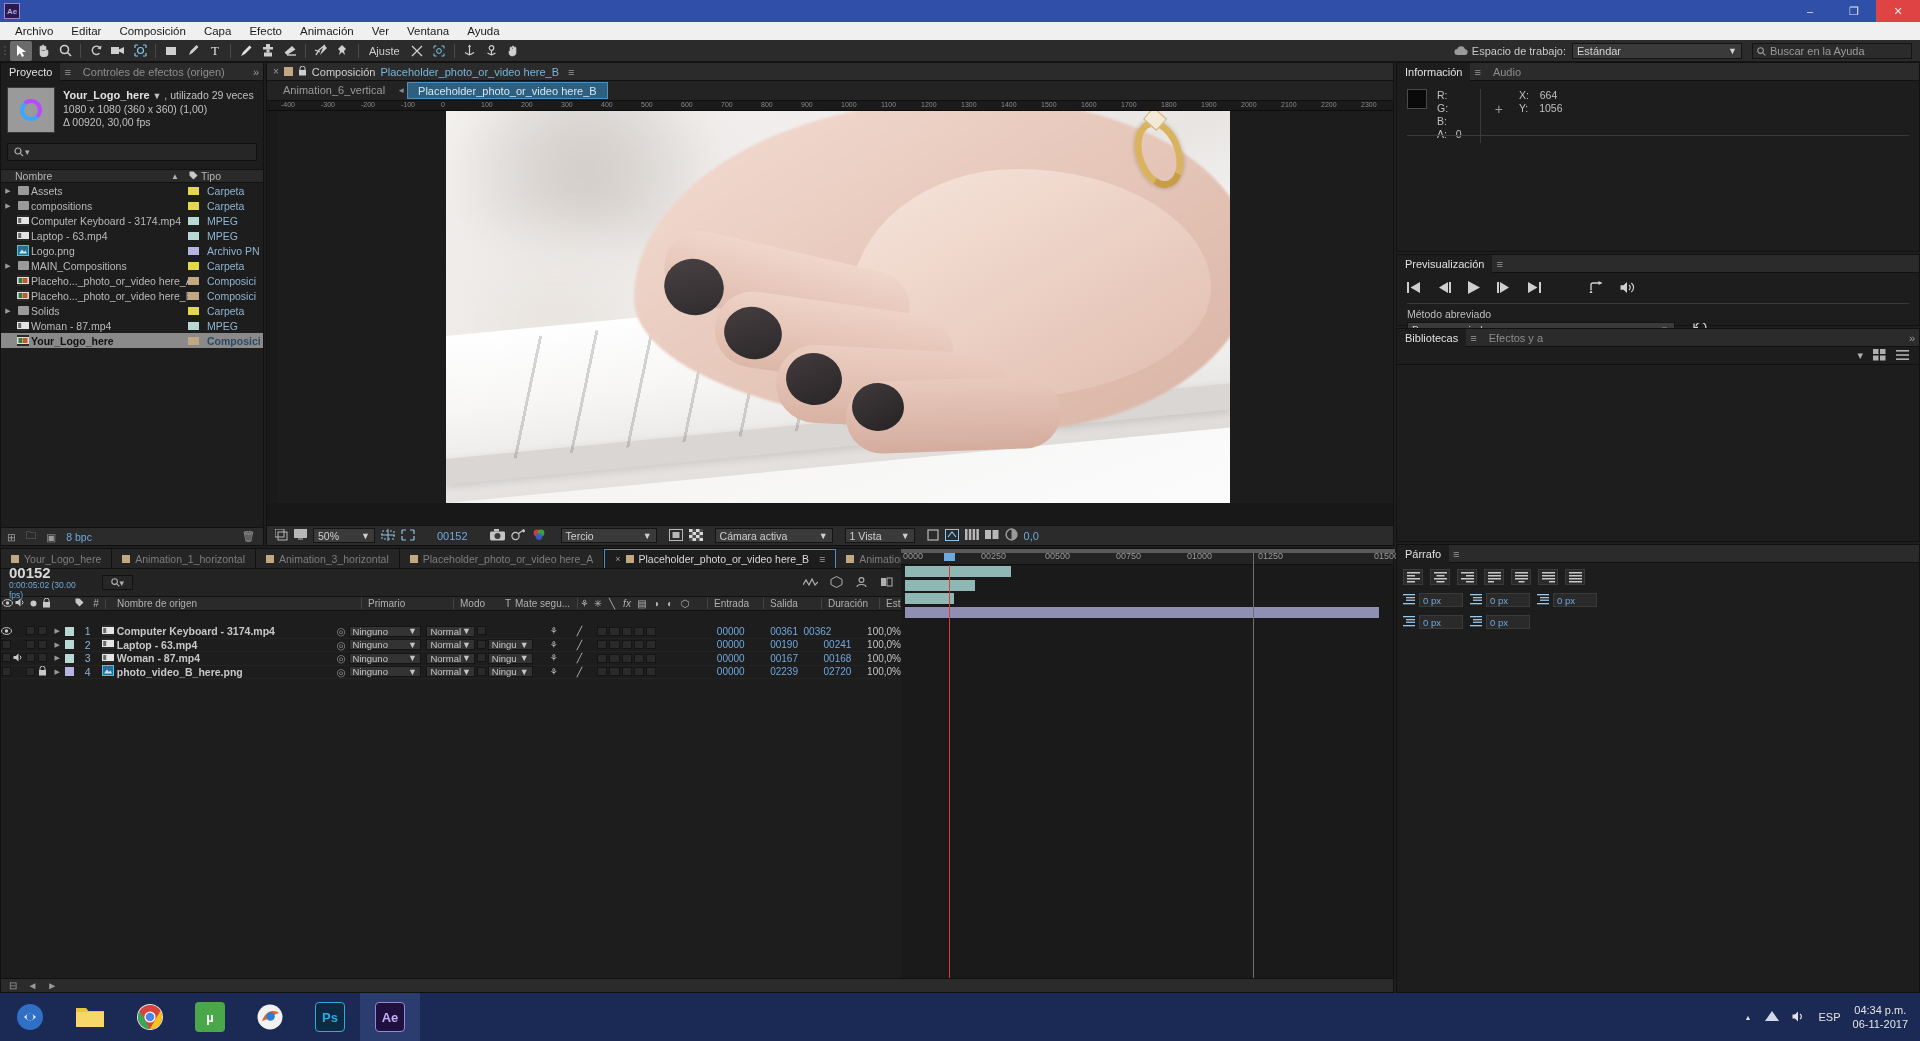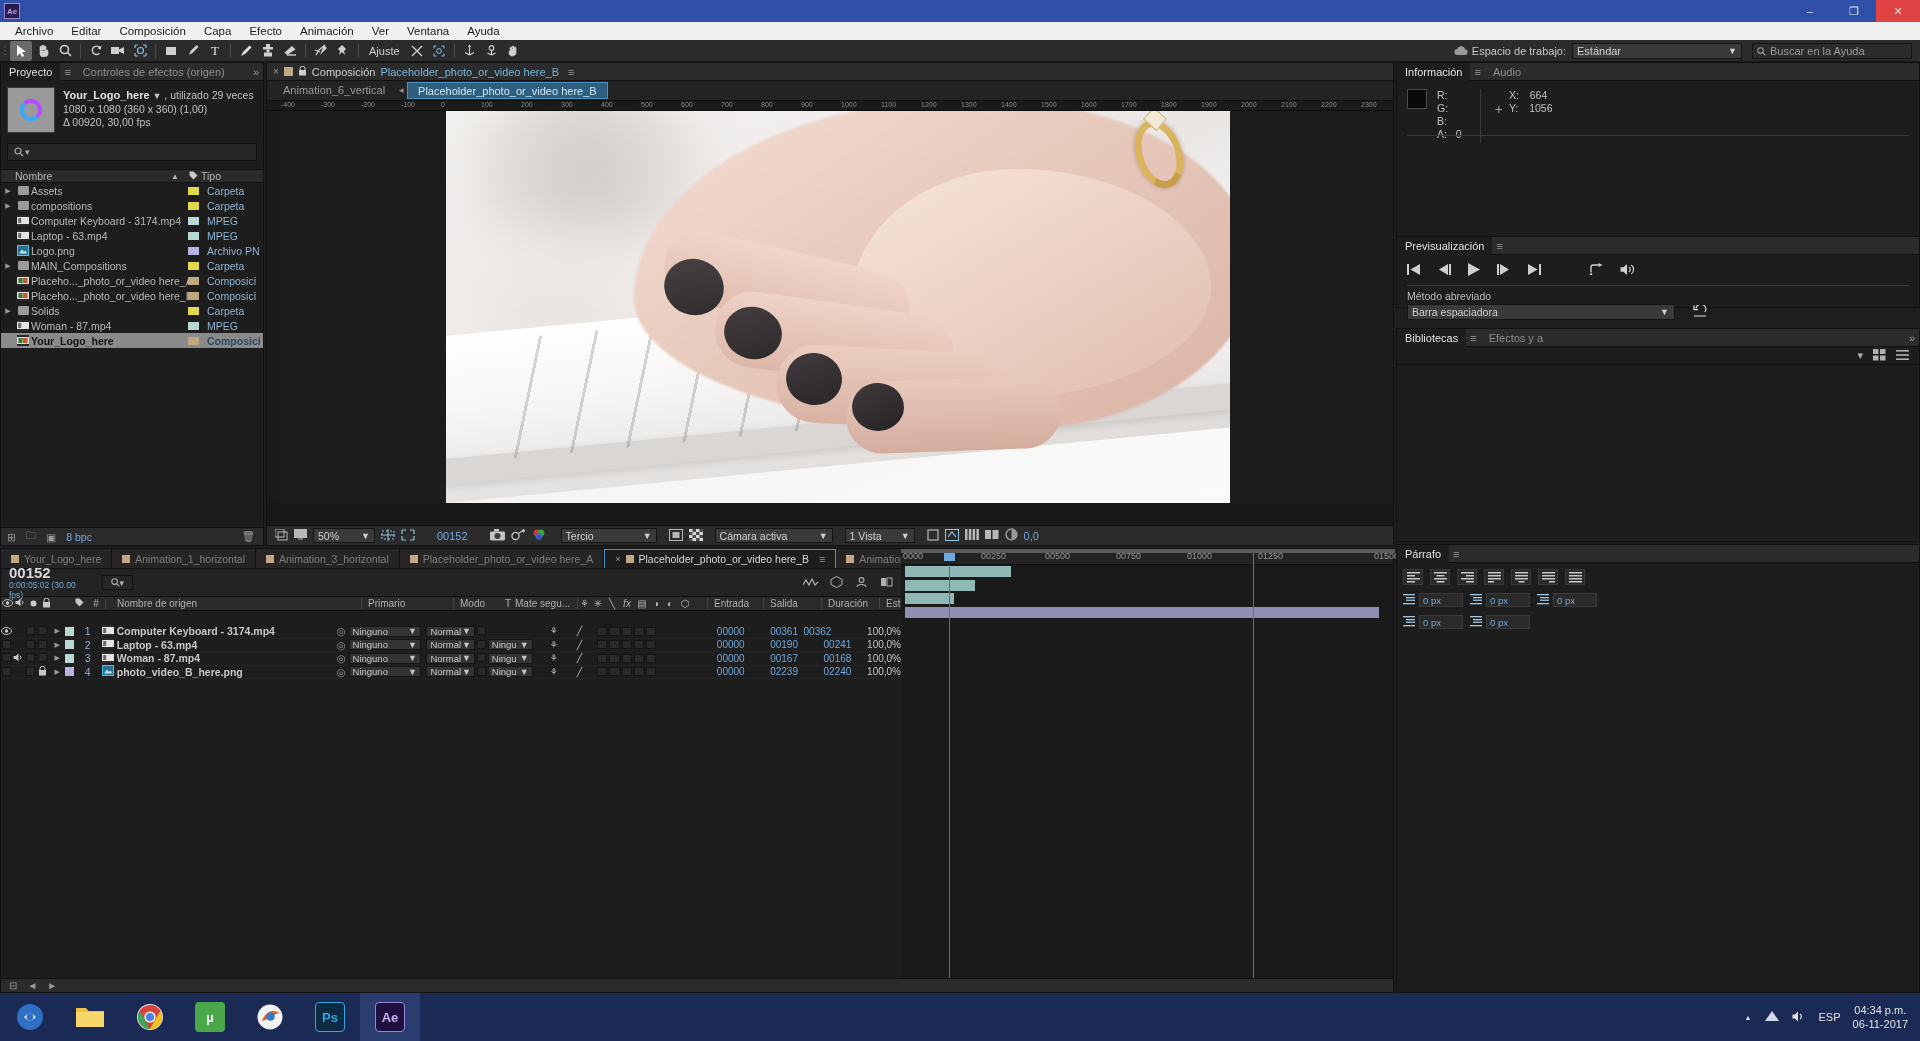--- a/index.html
+++ b/index.html
@@ -134,21 +134,21 @@
   .bar { position:absolute; height:11px; }
   .playhead { position:absolute; top:0; bottom:0; width:1px; background:#e03b3b; }
   .ph-cap { position:absolute; width:11px; height:11px; background:#6fa8dc; }
 
   
   #info { left:1396px; top:62px; width:524px; height:190px; }
   .info-body { display:flex; padding:8px 10px; font-size:10.5px; color:#c0c0c0; }
   .color-chip { width:20px; height:20px; background:#0a0a0a; border:1px solid #4a4a4a; margin-right:10px; }
   .rgba { line-height:13px; }
   .xy { margin-left:50px; line-height:13px; }
-  #preview { left:1396px; top:236px; width:524px; height:72px; }
+  #preview { left:1396px; top:254px; width:524px; height:72px; }
   .pv-btns { display:flex; align-items:center; gap:16px; padding:8px 10px 2px 10px; color:#cfcfcf; font-size:12px; }
   .pv-short { font-size:10.5px; color:#bdbdbd; padding:0 10px; }
   .pv-sel { margin:2px 10px; height:16px; background:#3a3a3a; border:1px solid #141414; font-size:10.5px;
     color:#d0d0d0; display:flex; align-items:center; padding:0 4px; position:relative; width:268px; }
   #libraries { left:1396px; top:328px; width:524px; height:214px; }
   .lib-toolbar { height:18px; display:flex; align-items:center; justify-content:flex-end; gap:10px;
     padding-right:10px; background:#1d1d1d; border-bottom:1px solid #111; color:#b0b0b0; font-size:11px; }
   .lib-body { display:flex; flex-direction:column; align-items:center; justify-content:center;
     height:160px; color:#b8b8b8; font-size:11px; text-align:center; }
   .lib-msg { width:300px; line-height:14px; margin-top:14px; }
@@ -1051,21 +1051,21 @@
           <span style="width:11px;height:9px;background:#2a2a2a;border:1px solid #151515;margin-right:2px"></span>
           <span style="width:11px;height:9px;background:#2a2a2a;border:1px solid #151515;margin-right:2px"></span>
           <span style="width:11px;height:9px;background:#2a2a2a;border:1px solid #151515;margin-right:2px"></span>
           <span style="width:11px;height:9px;background:#2a2a2a;border:1px solid #151515;margin-right:2px"></span>
           <span style="width:11px;height:9px;background:#2a2a2a;border:1px solid #151515"></span>
           <span style="width:40px"></span>
           <span class="tv" style="width:56px;text-align:right">00000</span>
           <span style="width:6px"></span>
           <span class="tv" style="width:52px;text-align:right">02239</span>
           <span style="width:6px"></span>
-          <span class="tv" style="width:52px;text-align:right">02240</span>
+          <span class="tv" style="width:52px;text-align:right">02720</span>
           <span style="width:6px"></span>
           <span style="width:48px;text-align:right;color:#c4c4c4;font-size:10px">100,0%</span>
         </div>
       </div>
 
     <div class="graph">
       <div class="tl-ruler" id="tl-ruler">
           <span class="lbl" style="left: 2px;">0000</span>
           <span class="lbl" style="left: 80px;">00250</span>
           <span class="lbl" style="left: 144px;">00500</span>
@@ -1106,21 +1106,21 @@
       <div class="rgba">
         <div>R:</div>
         <div>G:</div>
         <div>B:</div>
         <div><span>A:</span>
           <span style="margin-left:6px">0</span></div>
       </div>
       <div style="width:1px;background:#3a3a3a;margin:0 14px 0 18px;height:54px"></div>
       <div style="display:flex;align-items:flex-start;">
         <span style="color:#9a9a9a;font-size:14px;margin-top:12px;margin-right:6px">+</span>
-        <div class="xy" style="margin-left:0">
+        <div class="xy" style="margin-left:10px">
           <div><span>X:</span>
             <span style="margin-left:8px">664</span></div>
           <div><span>Y:</span>
             <span style="margin-left:8px">1056</span></div>
         </div>
       </div>
     </div>
     <div style="position:absolute;left:10px;right:10px;top:72px;height:1px;background:#3a3a3a"></div>
   </div>
 

